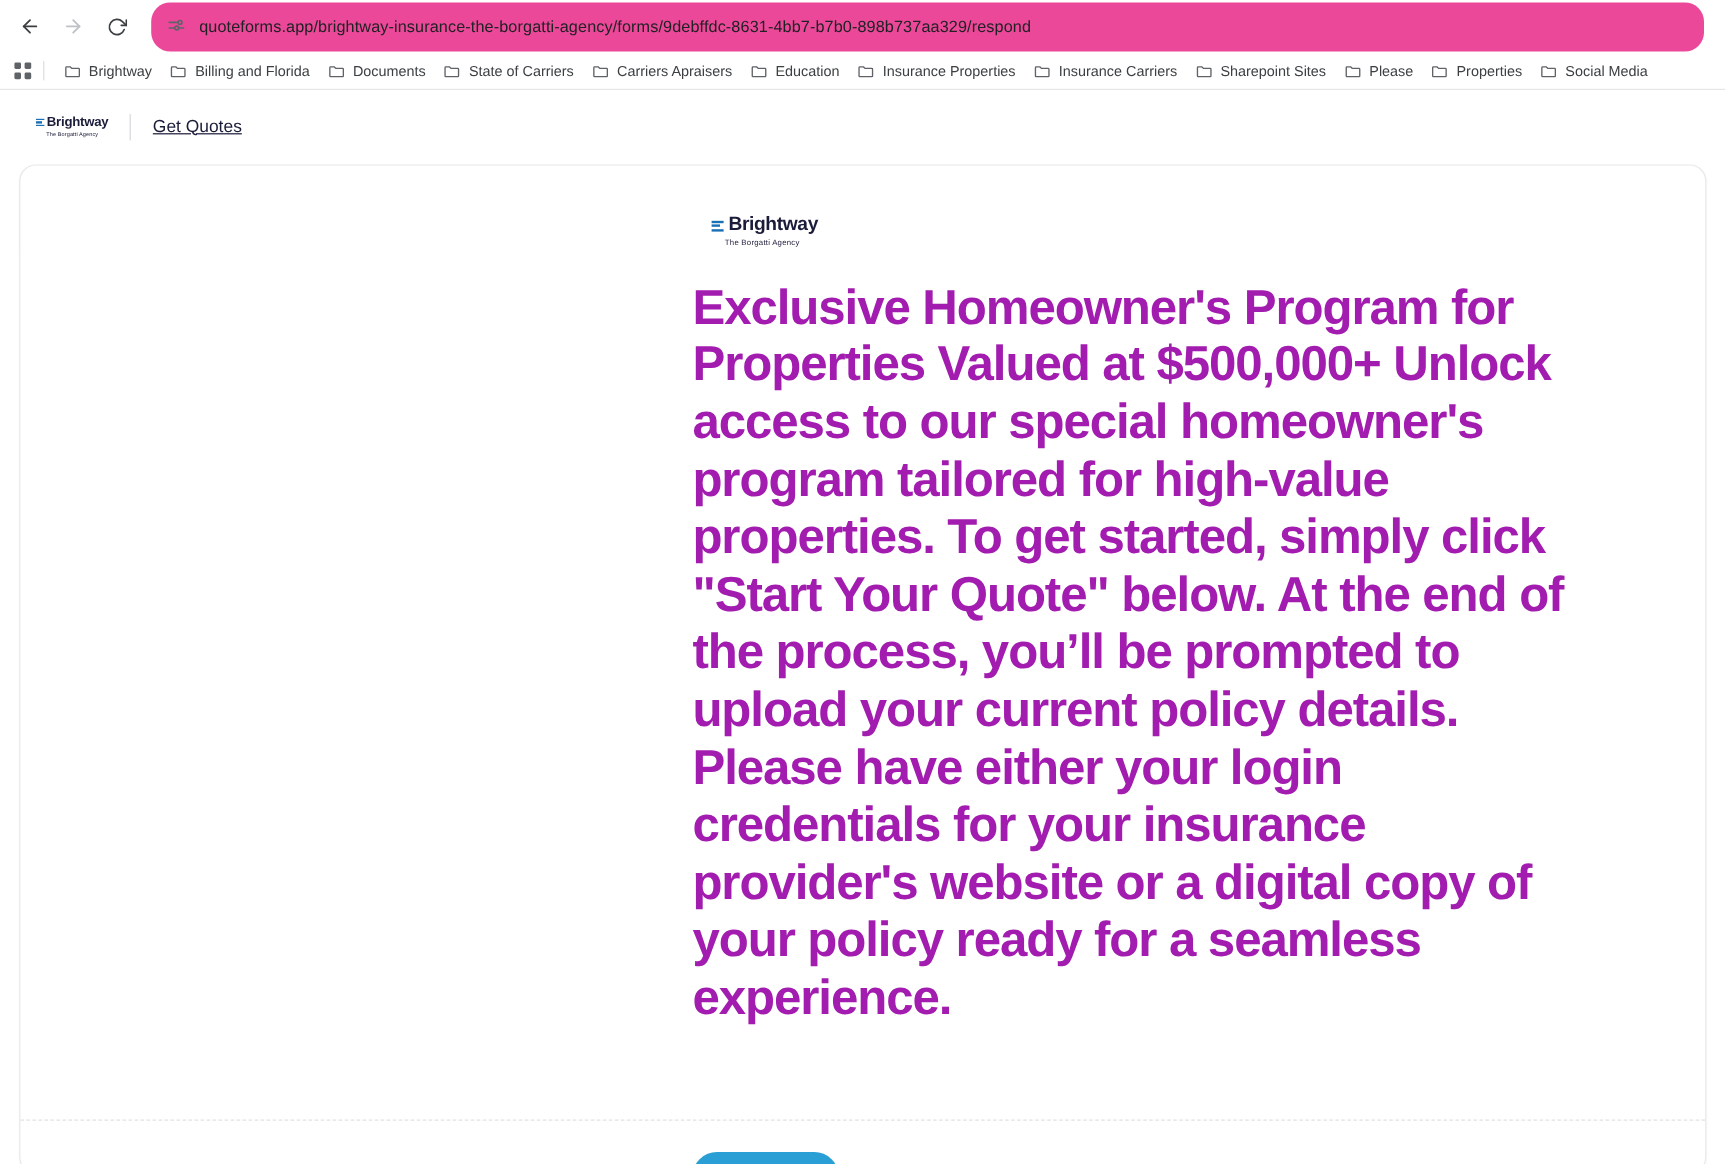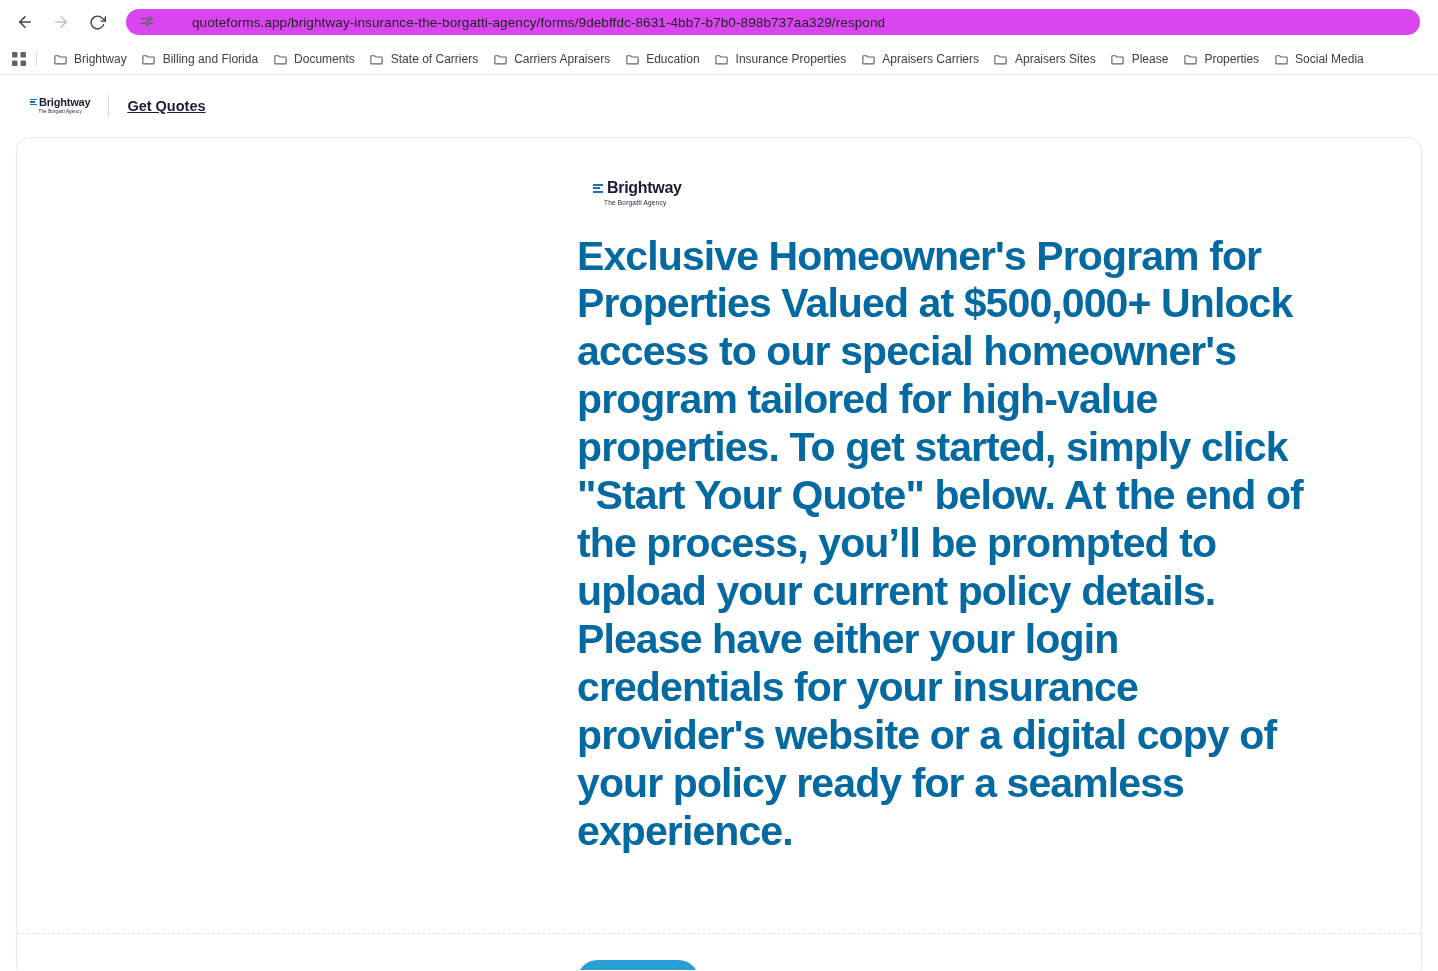--- a/index.html
+++ b/index.html
@@ -27,30 +27,29 @@
   .nav-btn {
     width: 30px; height: 30px;
     display: flex; align-items: center; justify-content: center;
     border-radius: 50%;
     color: #3c4043;
     flex: 0 0 auto;
   }
   .nav-btn svg { display: block; }
   .omnibox {
     flex: 1 1 auto;
-    height: 26px;
+    height: 41px;
     margin-left: 8px;
     margin-right: 8px;
-    background: #d946ef;
+    background: #ec4899;
     border-radius: 16px;
     display: flex;
     align-items: center;
     padding: 0 12px;
     max-width: 1360px;
-    gap: 26px;
   }
   .omnibox .site-icon {
     width: 18px; height: 18px;
     margin-right: 10px;
     display: flex; align-items: center; justify-content: center;
     color: #5f6368;
     flex: 0 0 auto;
   }
   .omnibox .url-text {
     font-size: 13.5px;
@@ -156,21 +155,20 @@
   }
   .header-divider {
     width: 1px;
     height: 22px;
     background: #d7d7dc;
     margin-right: 18px;
   }
   .header-link {
     font-size: 14.5px;
     color: #1b1b3a;
-    font-weight: bold;
   }
 
   .card {
     position: absolute;
     left: 16px;
     right: 16px;
     top: 62px;
     bottom: -8px;
     background: #ffffff;
     border: 1px solid #e8e8ea;
@@ -222,21 +220,21 @@
     font-size: 6.5px;
     color: #1b1b3a;
     letter-spacing: 0.2px;
     margin-top: 4px;
     margin-left: 11px;
   }
   .headline {
     font-size: 41px;
     line-height: 1.17;
     font-weight: bold;
-    color: #0369a1;
+    color: #a21caf;
     letter-spacing: -0.9px;
     margin: 0 0 20px 0;
     max-width: 745px;
   }
   .divider {
     position: absolute;
     left: 0; right: 0;
     top: 795px;
     border-top: 1px dashed #e2e2e6;
   }
@@ -359,29 +357,29 @@
           </svg>
         </span>
       <span class="bm-label">Insurance Properties</span>
     </div>
     <div class="bm-item">
       <span class="folder-icon">
           <svg width="15" height="15" viewBox="0 0 24 24" fill="none" stroke="currentColor" stroke-width="1.8">
             <path d="M3 7a1 1 0 0 1 1-1h5l2 2h9a1 1 0 0 1 1 1v9a1 1 0 0 1-1 1H4a1 1 0 0 1-1-1z"></path>
           </svg>
         </span>
-      <span class="bm-label">Apraisers Carriers</span>
-    </div>
-    <div class="bm-item">
-      <span class="folder-icon">
-          <svg width="15" height="15" viewBox="0 0 24 24" fill="none" stroke="currentColor" stroke-width="1.8">
-            <path d="M3 7a1 1 0 0 1 1-1h5l2 2h9a1 1 0 0 1 1 1v9a1 1 0 0 1-1 1H4a1 1 0 0 1-1-1z"></path>
-          </svg>
-        </span>
-      <span class="bm-label">Apraisers Sites</span>
+      <span class="bm-label">Insurance Carriers</span>
+    </div>
+    <div class="bm-item">
+      <span class="folder-icon">
+          <svg width="15" height="15" viewBox="0 0 24 24" fill="none" stroke="currentColor" stroke-width="1.8">
+            <path d="M3 7a1 1 0 0 1 1-1h5l2 2h9a1 1 0 0 1 1 1v9a1 1 0 0 1-1 1H4a1 1 0 0 1-1-1z"></path>
+          </svg>
+        </span>
+      <span class="bm-label">Sharepoint Sites</span>
     </div>
     <div class="bm-item">
       <span class="folder-icon">
           <svg width="15" height="15" viewBox="0 0 24 24" fill="none" stroke="currentColor" stroke-width="1.8">
             <path d="M3 7a1 1 0 0 1 1-1h5l2 2h9a1 1 0 0 1 1 1v9a1 1 0 0 1-1 1H4a1 1 0 0 1-1-1z"></path>
           </svg>
         </span>
       <span class="bm-label">Please</span>
     </div>
     <div class="bm-item">

